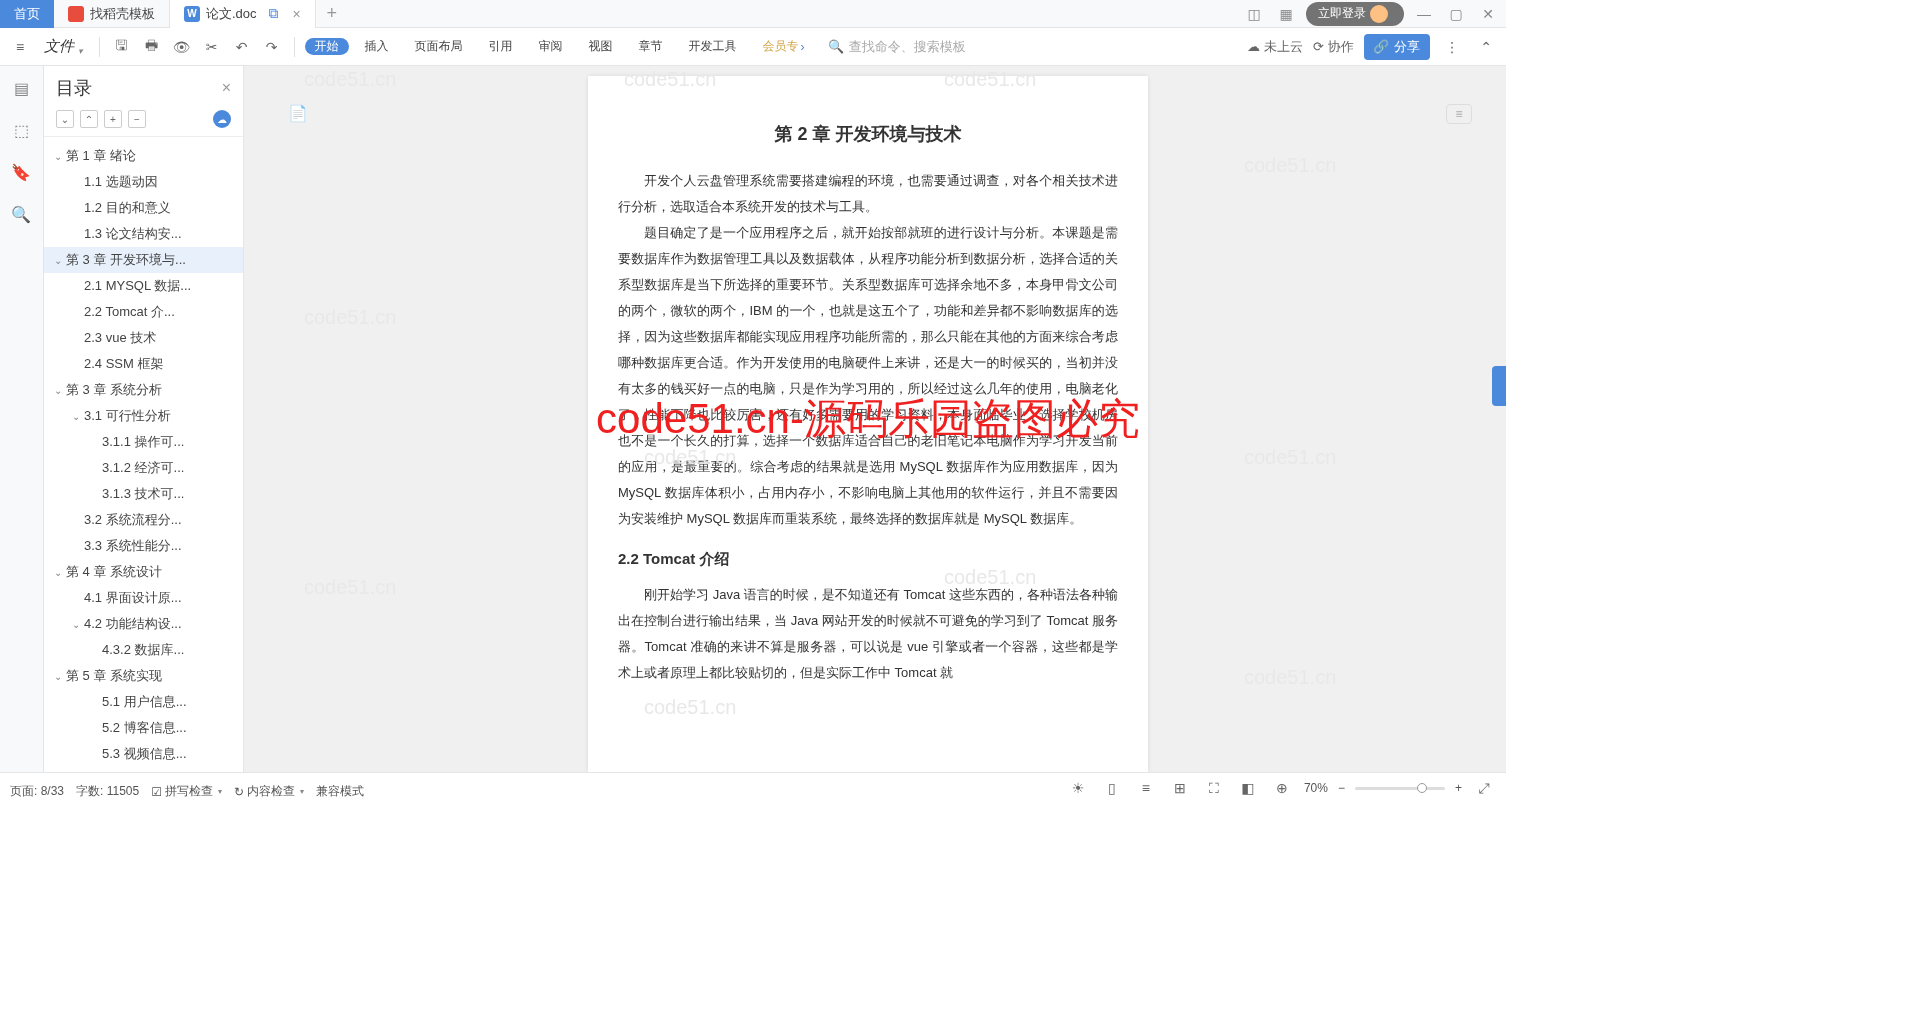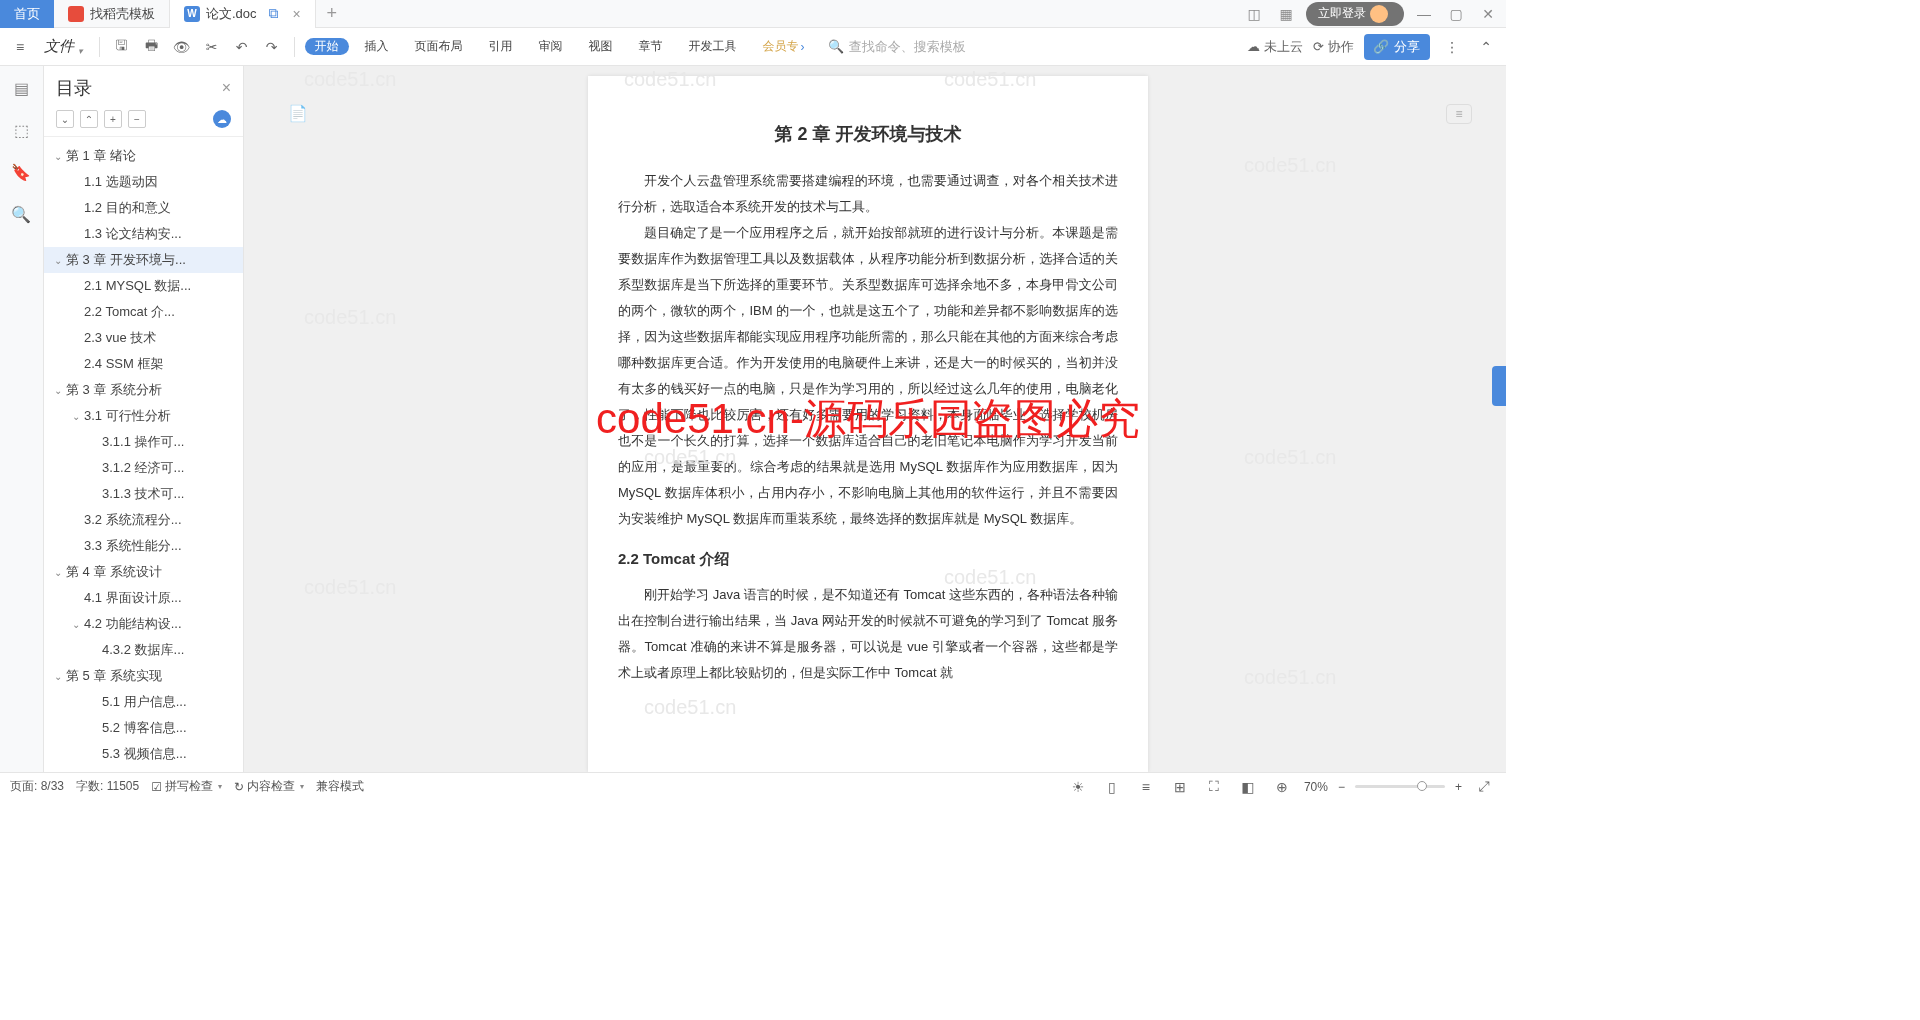--- a/index.html
+++ b/index.html
@@ -64,21 +64,21 @@
 .doc-icon-left { position:absolute; left:44px; top:38px; color:#4a89dc; font-size:16px; }
 .doc-icon-right { position:absolute; right:20px; top:38px; width:26px; height:20px; border:1px solid #ddd; border-radius:4px; display:flex; align-items:center; justify-content:center; color:#aaa; font-size:12px; }
 
 .watermark { position:absolute; color:#e8e8e8; font-size:20px; pointer-events:none; }
 .big-wm { position:absolute; left:50%; top:50%; transform:translate(-50%,-50%); color:#f02020; font-size:42px; font-weight:500; white-space:nowrap; pointer-events:none; }
 
 .rightbar { width:14px; background:#f0f0f0; position:relative; }
 .rightbar .handle { position:absolute; right:-2px; top:300px; width:16px; height:40px; background:#4a89dc; border-radius:4px 0 0 4px; }
 
 
-.statusbar { height:28px; border-top:1px solid #e5e5e5; background:#fff; display:flex; align-items:center; padding:0 10px; font-size:12px; color:#555; gap:12px; }
+.statusbar { height:28px; border-top:1px solid #e5e5e5; background:#fff; display:flex; align-items:flex-end; padding:0 10px; font-size:12px; color:#555; gap:12px; }
 .sb-item { display:flex; align-items:center; gap:3px; }
 .sb-item.drop::after { content:"▾"; font-size:8px; color:#888; margin-left:2px; }
 .statusbar-right { margin-left:auto; display:flex; align-items:center; gap:10px; }
 .zoom-slider { width:90px; height:3px; background:#ddd; position:relative; border-radius:2px; }
 .zoom-slider .thumb { position:absolute; left:62px; top:-4px; width:10px; height:10px; background:#fff; border:1px solid #999; border-radius:50%; }
 </style>
 </head>
 <body>
 
 <div class="app">

